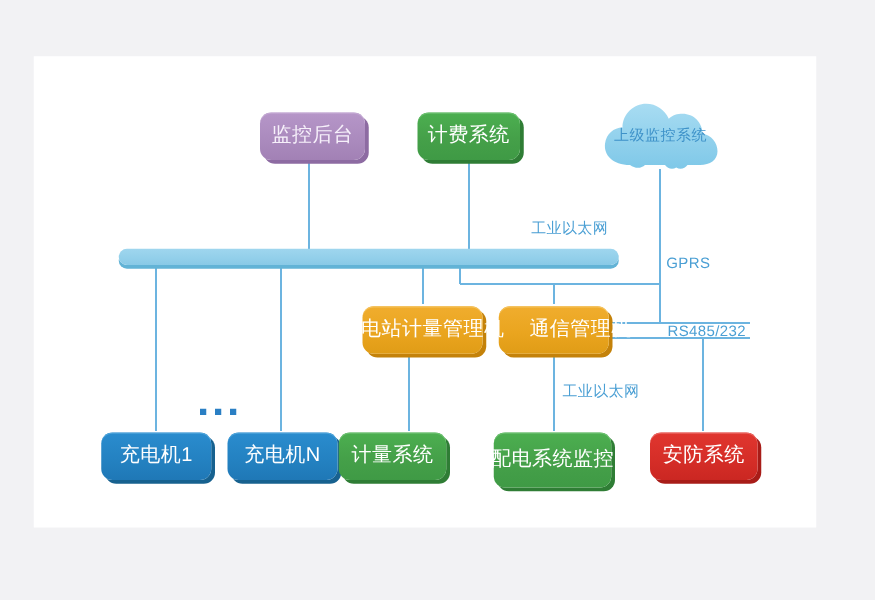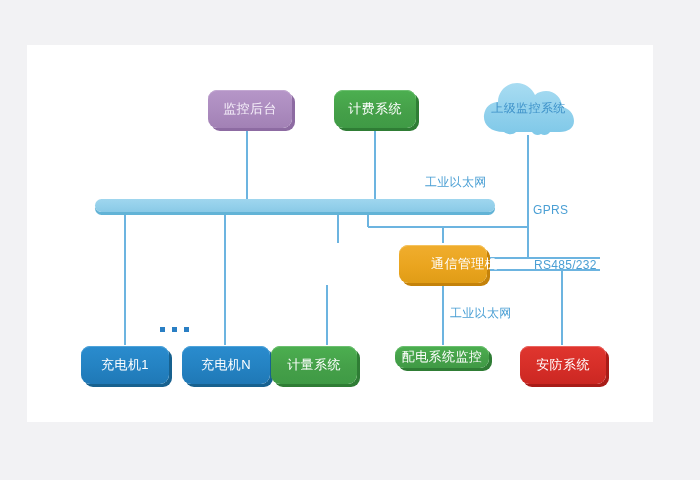--- a/index.html
+++ b/index.html
@@ -39,21 +39,21 @@
   }
   .node {
     position: absolute;
     box-sizing: border-box;
     border-radius: 9px;
     display: flex;
     align-items: center;
     justify-content: center;
     text-align: center;
     color: #ffffff;
-    font-size: 13px;
+    font-size: 16px;
     letter-spacing: 0.4px;
     line-height: 1.1;
     white-space: nowrap;
     user-select: none;
   }
   .node .lbl { position: relative; z-index: 2; }
 
   
   .n-purple {
     background: linear-gradient(to bottom, #b696c8 0%, #ab8bbe 55%, #a281b5 100%);
@@ -198,38 +198,41 @@
   </div>
 
   <div class="node n-purple" style="left:208px; top:90px; width:84px; height:38px;">
     <span class="lbl">监控后台</span>
   </div>
 
   <div class="node n-green" style="left:334px; top:90px; width:82px; height:38px;">
     <span class="lbl">计费系统</span>
   </div>
 
+  <div class="node n-orange" style="left:290px; top:245px; width:96px; height:38px;">
+    <span class="lbl">充电站计量管理机</span>
+  </div>
 
   <div class="node n-orange" style="left:399px; top:245px; width:88px; height:38px;padding-left:43px;">
     <span class="lbl">通信管理机</span>
   </div>
 
   <div class="node n-blue" style="left:81px; top:346px; width:88px; height:38px;">
     <span class="lbl">充电机1</span>
   </div>
 
   <div class="node n-blue" style="left:182px; top:346px; width:88px; height:38px;">
     <span class="lbl">充电机N</span>
   </div>
 
   <div class="node n-green" style="left:271px; top:346px; width:86px; height:38px;">
     <span class="lbl">计量系统</span>
   </div>
 
-  <div class="node n-green" style="left:395px; top:346px; width:94px; height:22px;">
+  <div class="node n-green" style="left:395px; top:346px; width:94px; height:44px;">
     <span class="lbl">配电系统监控</span>
   </div>
 
   <div class="node n-red" style="left:520px; top:346px; width:86px; height:38px;">
     <span class="lbl">安防系统</span>
   </div>
 
   <div class="ellipsis-dots" style="left:160px; top:327px;">
     <i></i>
     <i></i>

